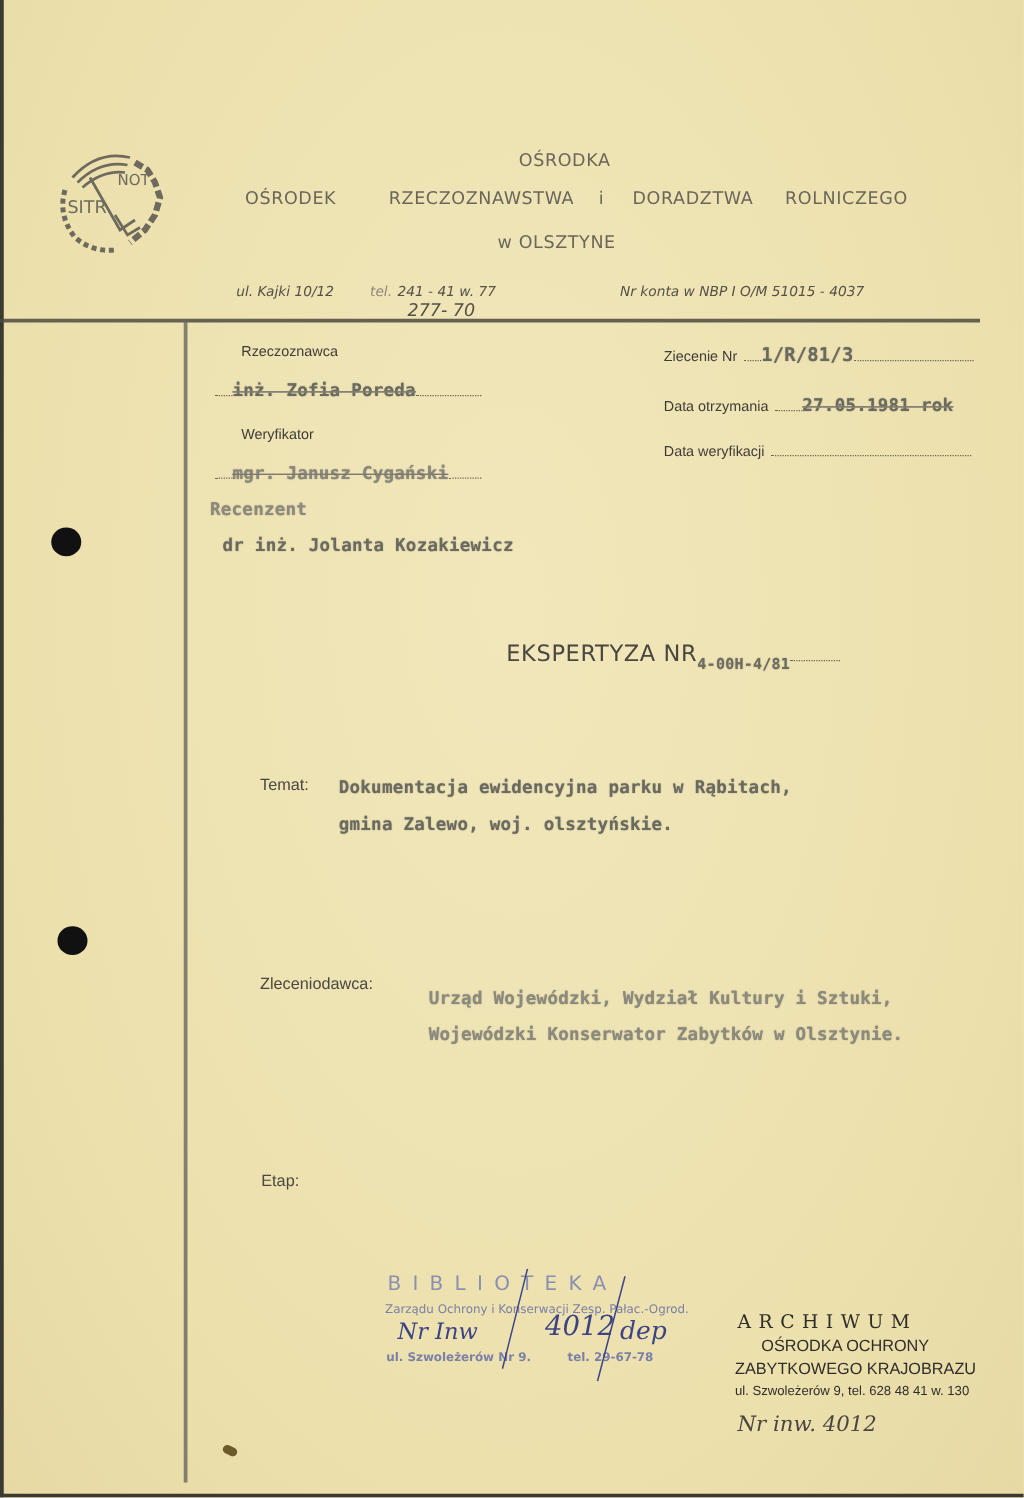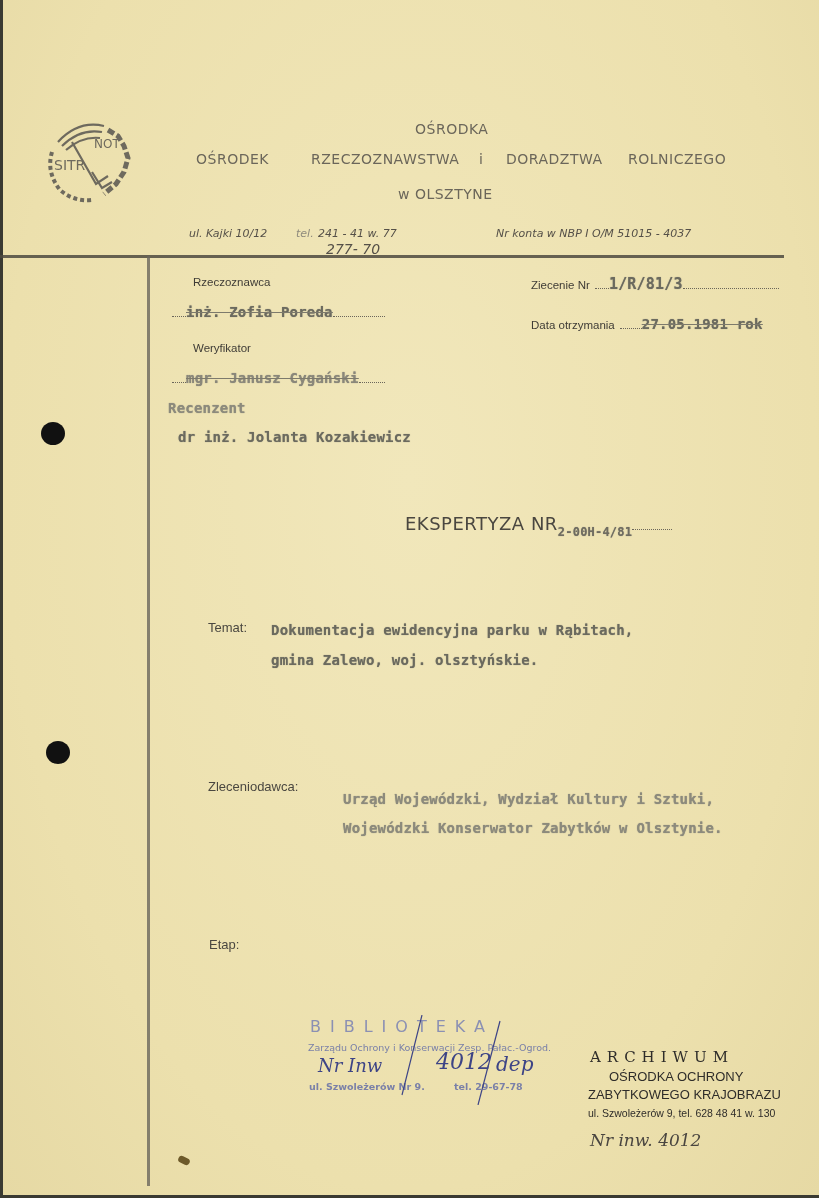--- a/index.html
+++ b/index.html
@@ -90,23 +90,27 @@
   <div class="abs typed" style="left:178px; top:429px;">dr inż. Jolanta Kozakiewicz</div>
 
   <div class="abs" style="left:509px; top:274px;">
     <span class="label">Ziecenie  Nr</span>
     <span class="dots" style="width:14px;"></span><span class="typed" style="font-size:15px;">1/R/81/3</span><span class="dots" style="width:96px;"></span>
   </div>
   <div class="abs" style="left:509px; top:314px;">
     <span class="label">Data  otrzymania</span>
     <span class="dots" style="width:22px;"></span><span class="typed" style="text-decoration: line-through 1px #7d7a6c;">27.05.1981 rok</span>
   </div>
+  <div class="abs" style="left:509px; top:350px;">
+    <span class="label">Data  weryfikacji</span>
+    <span class="dots" style="width:160px;"></span>
+  </div>
 
   <div class="abs" style="left:405px; top:513px;">
-    <span class="hdr" style="color:#4a4740; font-size:18px;">EKSPERTYZA  NR</span><span class="typed" style="font-size:12px; position:relative; top:6px; color:#6f6c60;">2-00H-4/81</span><span class="dots" style="width:40px;"></span>
+    <span class="hdr" style="color:#4a4740; font-size:18px;">EKSPERTYZA  NR</span><span class="typed" style="font-size:12px; position:relative; top:6px; color:#6f6c60;">4-00H-4/81</span><span class="dots" style="width:40px;"></span>
   </div>
 
   <div class="abs label" style="left:186px; top:620px; font-size:13px; color:#4a4740;">Temat:</div>
   <div class="abs typed" style="left:271px; top:652px;">gmina Zalewo, woj. olsztyńskie.</div>
   <div class="abs typed" style="left:271px; top:622px;">Dokumentacja ewidencyjna parku  w Rąbitach,</div>
 
   <div class="abs label" style="left:186px; top:779px; font-size:13px; color:#4a4740;">Zleceniodawca:</div>
   <div class="abs typed" style="left:343px; top:820px; color:#8c8a7c;">Wojewódzki Konserwator Zabytków w Olsztynie.</div>
   <div class="abs typed" style="left:343px; top:791px; color:#8c8a7c;">Urząd Wojewódzki, Wydział Kultury i Sztuki,</div>
 

